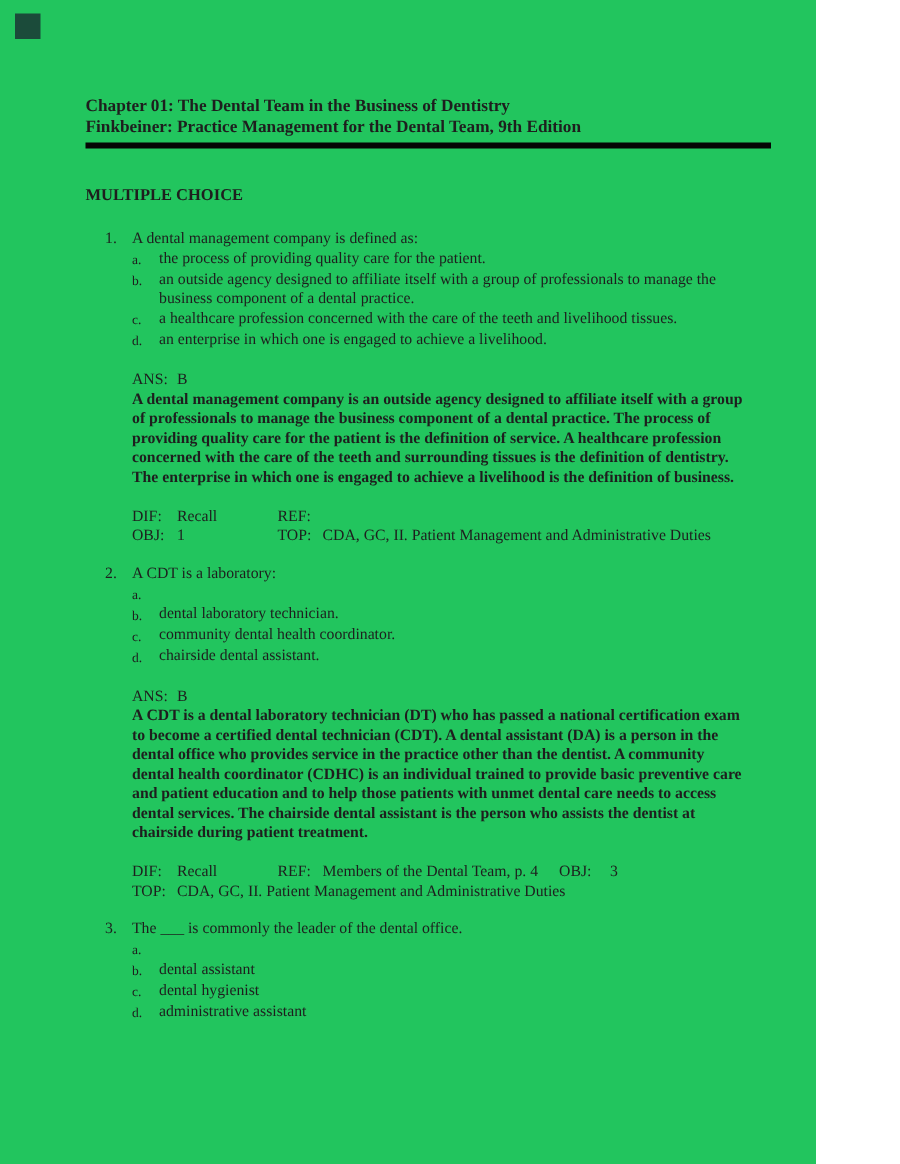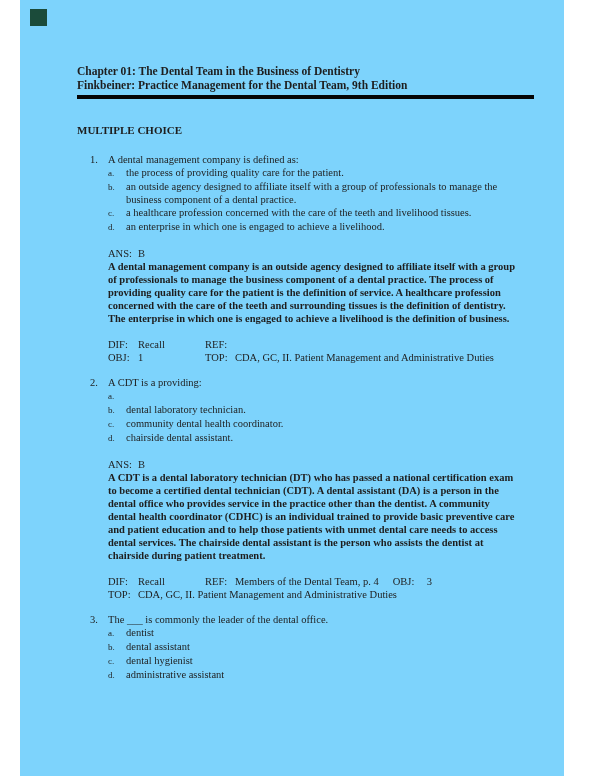--- a/index.html
+++ b/index.html
@@ -1,20 +1,20 @@
 <!DOCTYPE html>
 <html><head>
 <meta charset="utf-8">
 <style>
   * { margin:0; padding:0; box-sizing:border-box; }
   html,body { background:#ffffff; }
   .page {
-    position:relative; width:544px; height:776px; background:#7dd3fc;
+    position:relative; width:544px; height:776px; background:#22c55e;
     font-family:"Liberation Serif","DejaVu Serif",serif;
-    color:#1e1e1e; overflow:hidden;margin-left:20px;
+    color:#1e1e1e; overflow:hidden;
   }
   .corner-marker { position:absolute; left:10px; top:9px; width:17px; height:17px; }
   .content { position:absolute; left:57px; top:64px; width:457px; }
   .doc-header { font-weight:bold; font-size:11.5px; line-height:14px;
     border-bottom:4px solid #050505; padding-bottom:3px; }
   .section-title { font-size:11px; font-weight:bold; line-height:14px; margin-top:24px; }
   .questions { margin-top:16px; font-size:10.5px; line-height:13px; }
   .question { padding-left:31px; }
   .question + .question { margin-top:12px; }
   .q-stem-row { display:flex; }
@@ -90,21 +90,21 @@
               <span class="meta-pair pair-1">
                 <span class="meta-label">TOP:</span>
                 <span class="meta-value">CDA, GC, II. Patient Management and Administrative Duties</span>
               </span>
             </div>
           </div>
         </section>
         <section class="question">
           <div class="q-stem-row">
             <span class="q-num">2.</span>
-            <span class="q-stem">A CDT is a providing:</span>
+            <span class="q-stem">A CDT is a laboratory:</span>
           </div>
           <div class="choices">
             <div class="choice">
               <span class="choice-letter">a.</span>
             </div>
             <div class="choice">
               <span class="choice-letter">b.</span>
               <span class="choice-text">dental laboratory technician.</span>
             </div>
             <div class="choice">
@@ -144,21 +144,20 @@
           </div>
         </section>
         <section class="question">
           <div class="q-stem-row">
             <span class="q-num">3.</span>
             <span class="q-stem">The ___ is commonly the leader of the dental office.</span>
           </div>
           <div class="choices">
             <div class="choice">
               <span class="choice-letter">a.</span>
-              <span class="choice-text">dentist</span>
             </div>
             <div class="choice">
               <span class="choice-letter">b.</span>
               <span class="choice-text">dental assistant</span>
             </div>
             <div class="choice">
               <span class="choice-letter">c.</span>
               <span class="choice-text">dental hygienist</span>
             </div>
             <div class="choice">

